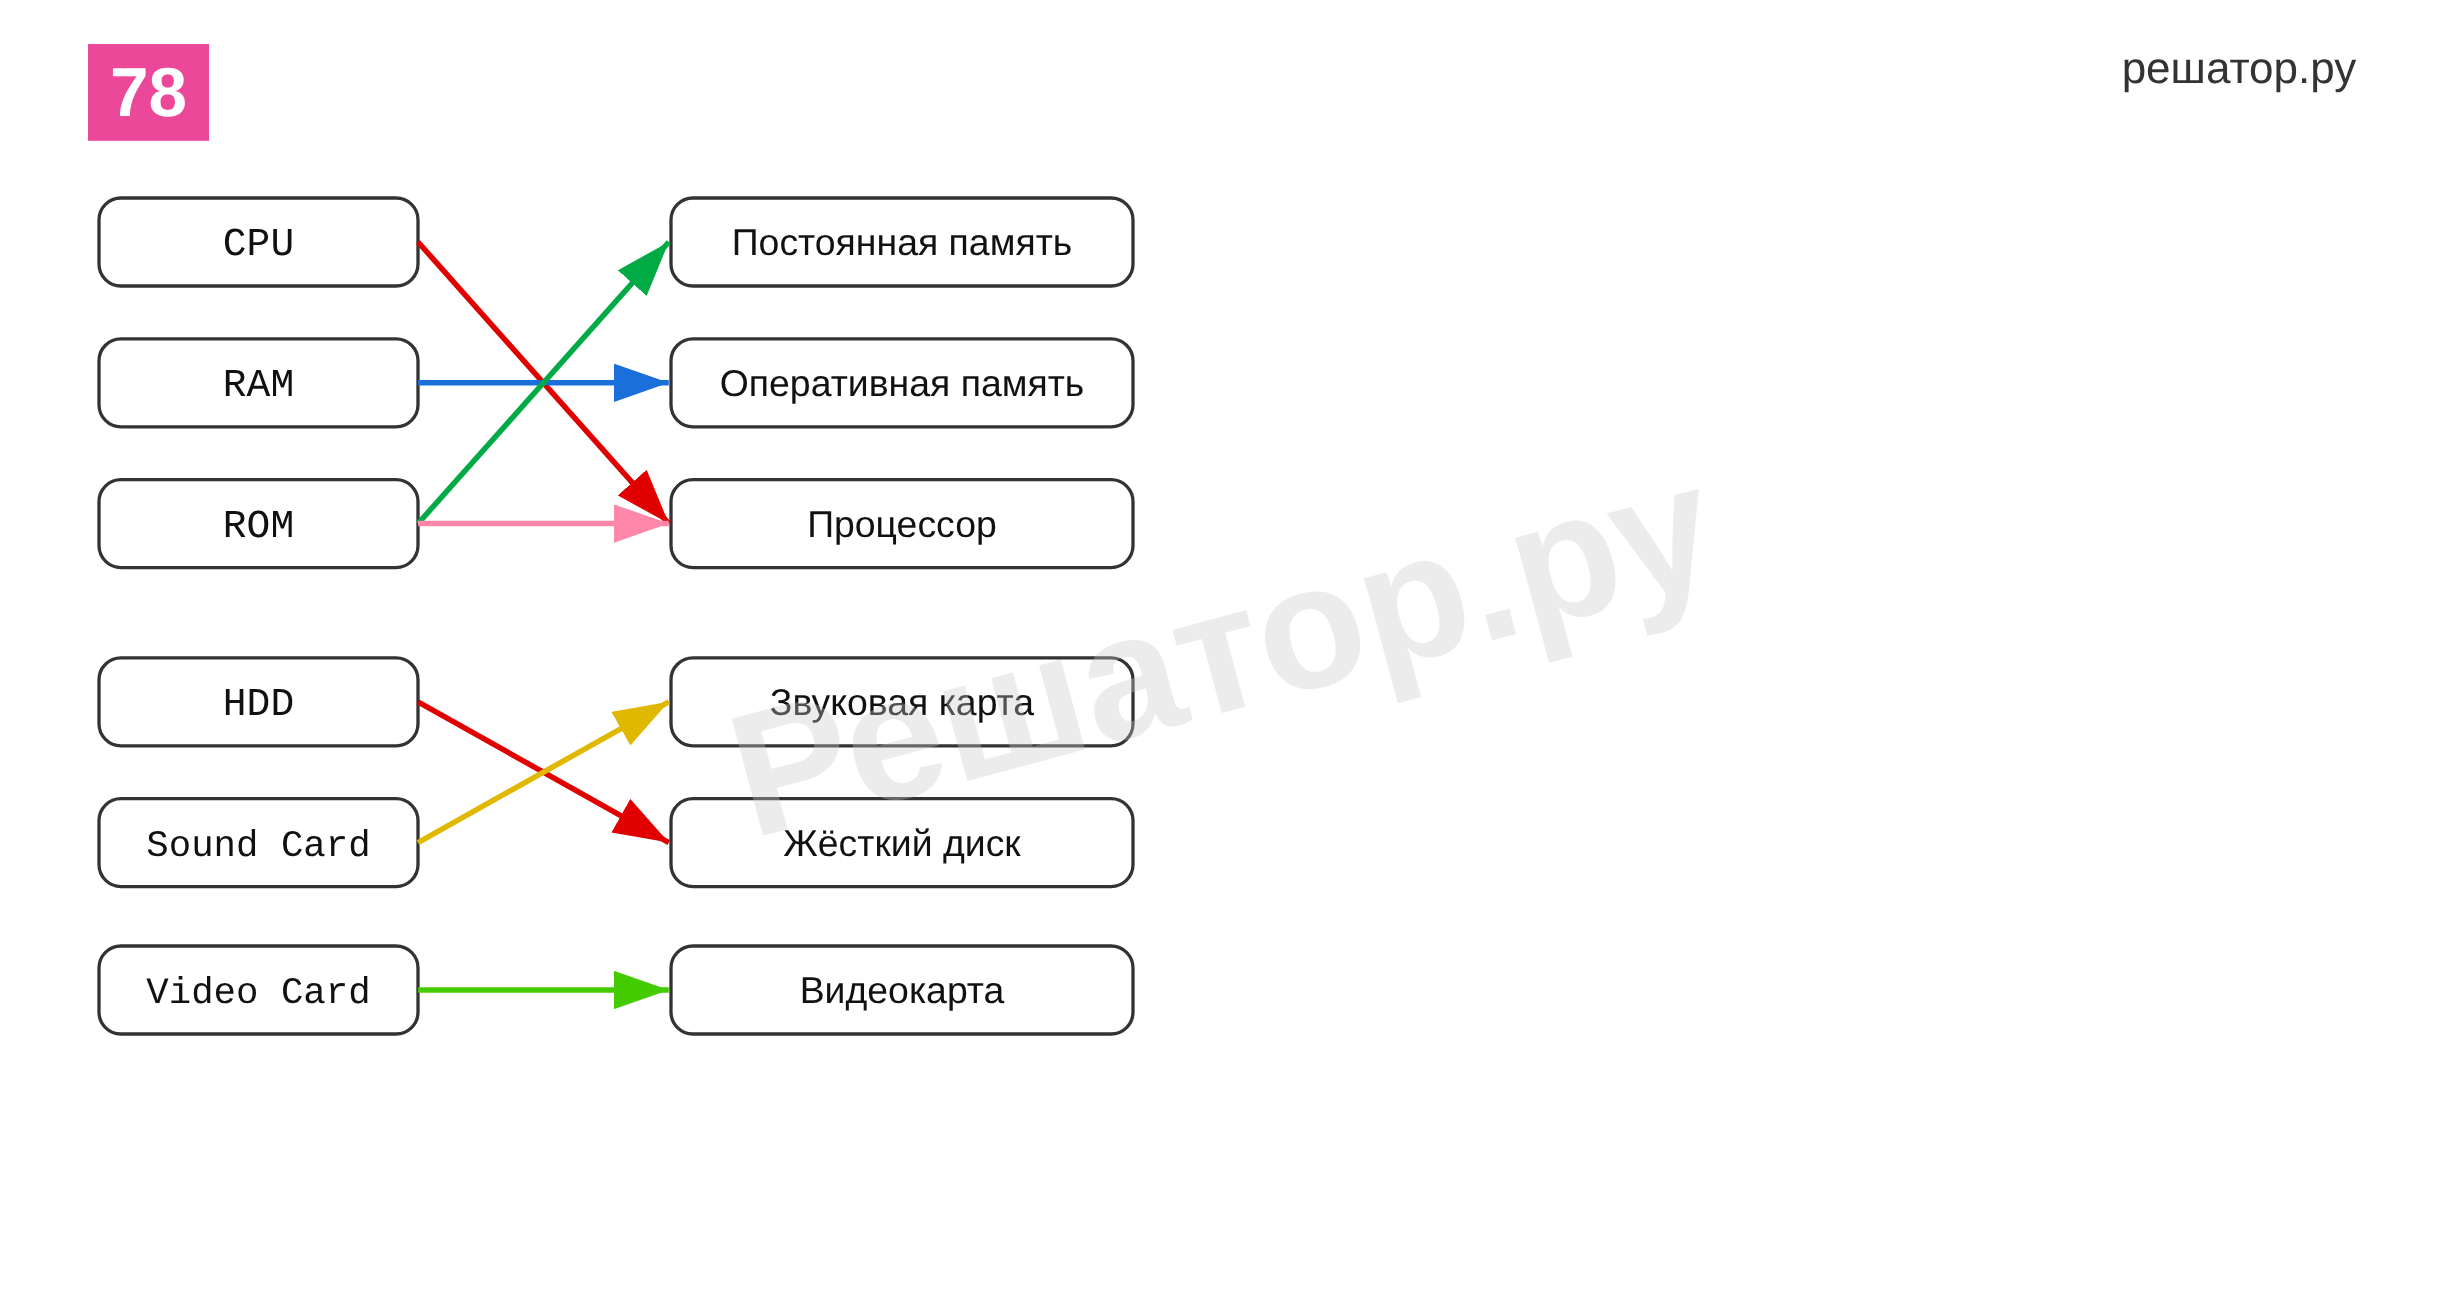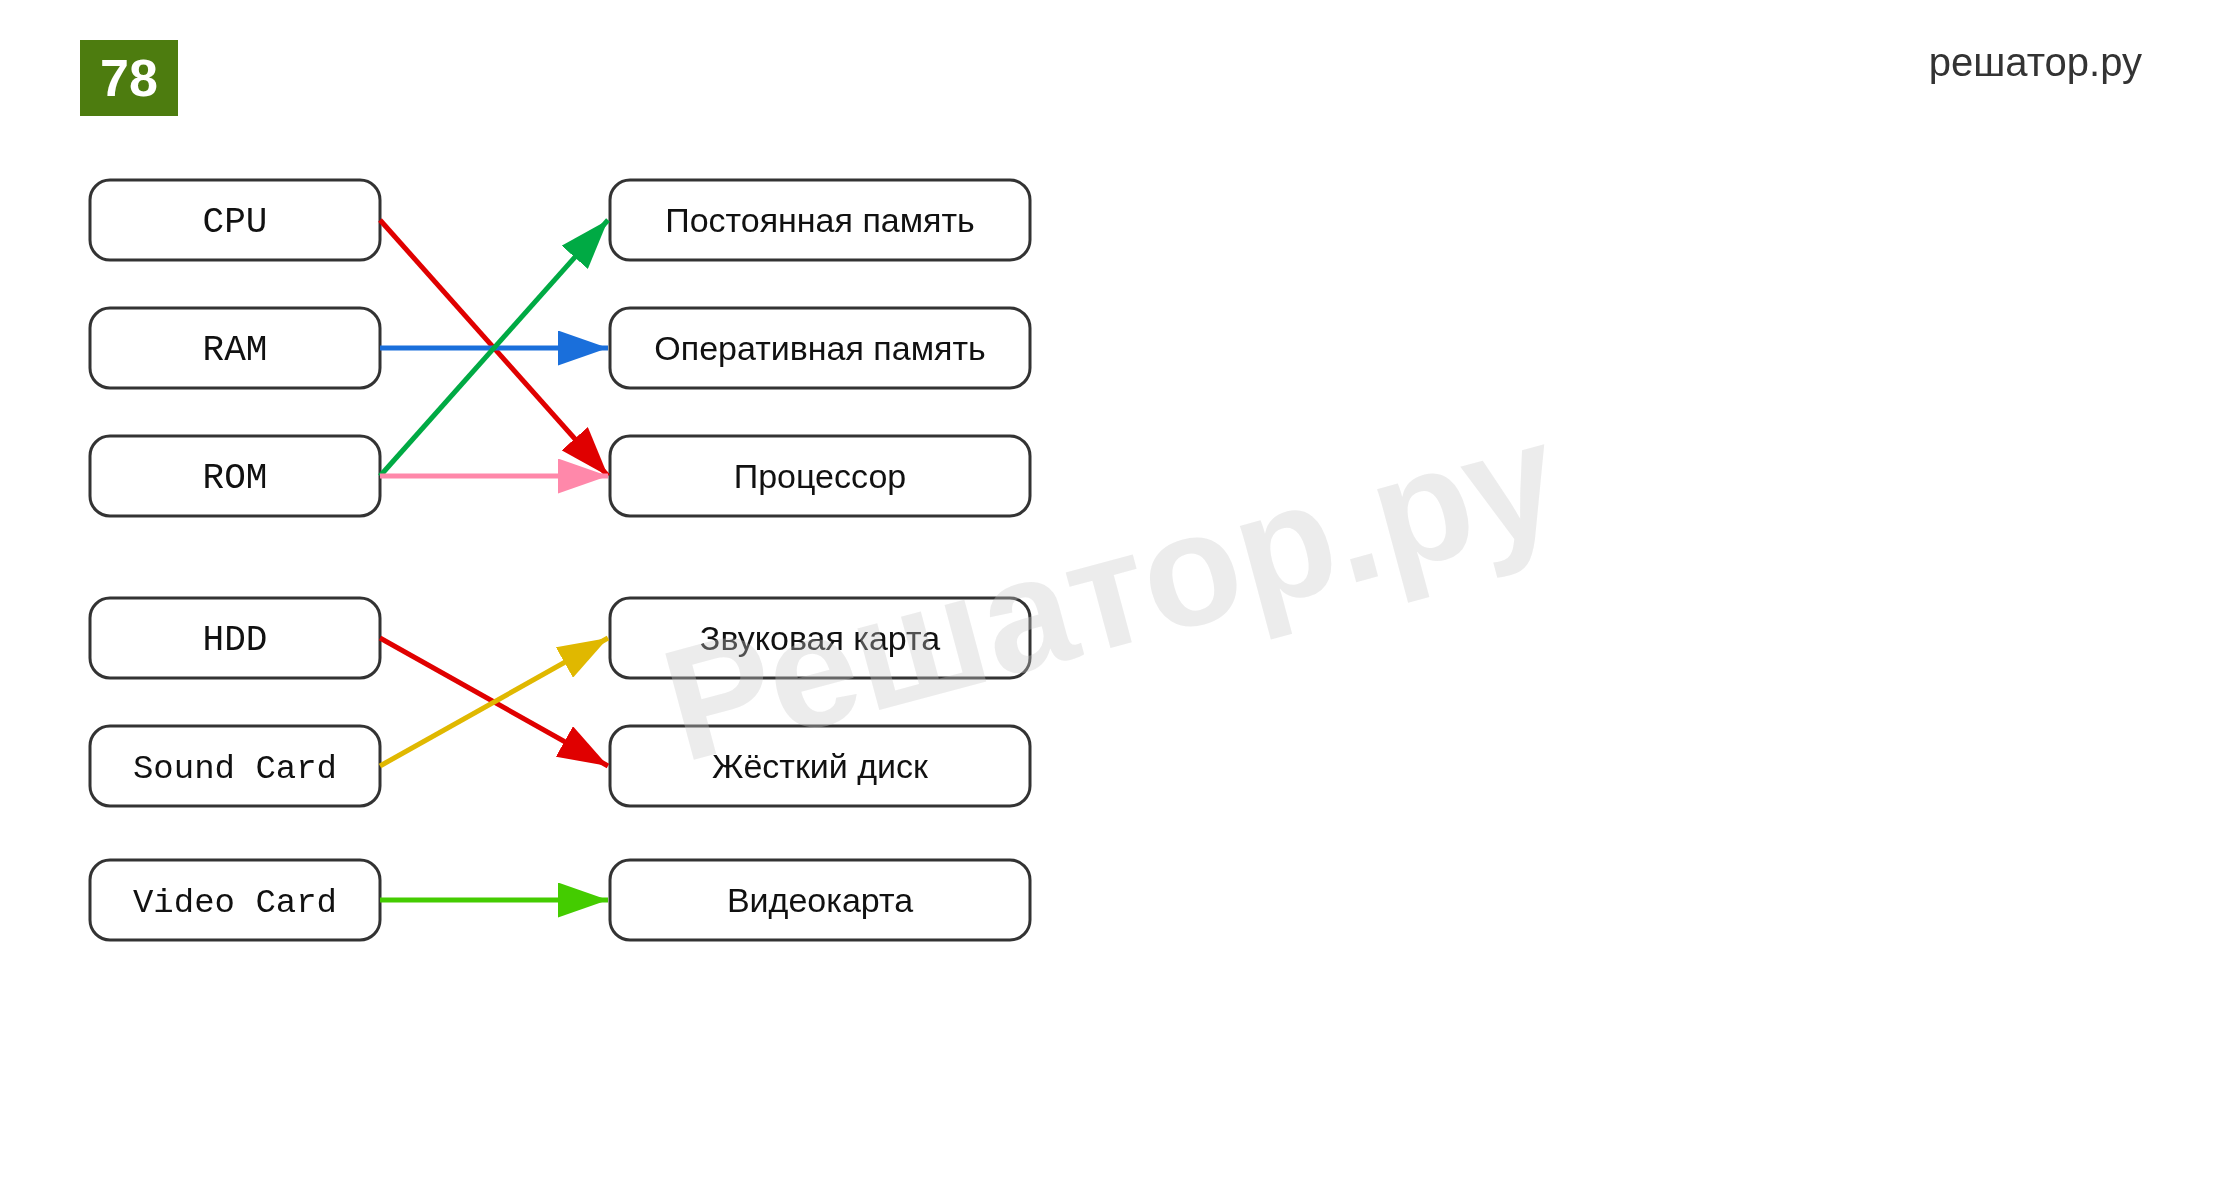--- a/index.html
+++ b/index.html
@@ -9,23 +9,23 @@
       background: #ffffff;
       font-family: 'Times New Roman', Times, serif;
       position: relative;
       overflow: hidden;
     }
 
     .page-number {
       position: absolute;
       top: 40px;
       left: 80px;
-      background: #4d7c0f;
+      background: #ec4899;
       color: #ffffff;
-      font-size: 52px;
+      font-size: 63px;
       font-weight: bold;
       padding: 8px 20px;
       font-family: Arial, sans-serif;
     }
 
     .watermark {
       position: absolute;
       top: 50%;
       left: 50%;
       transform: translate(-50%, -50%) rotate(-15deg);

